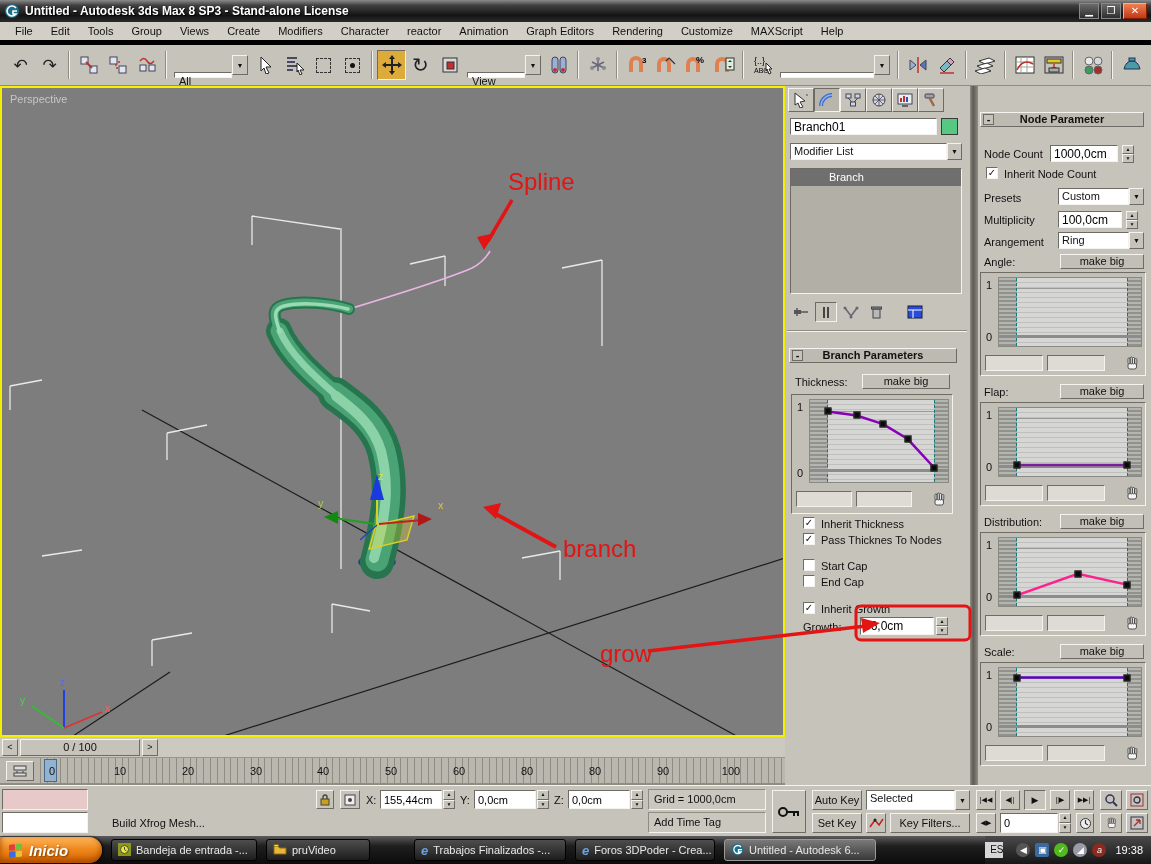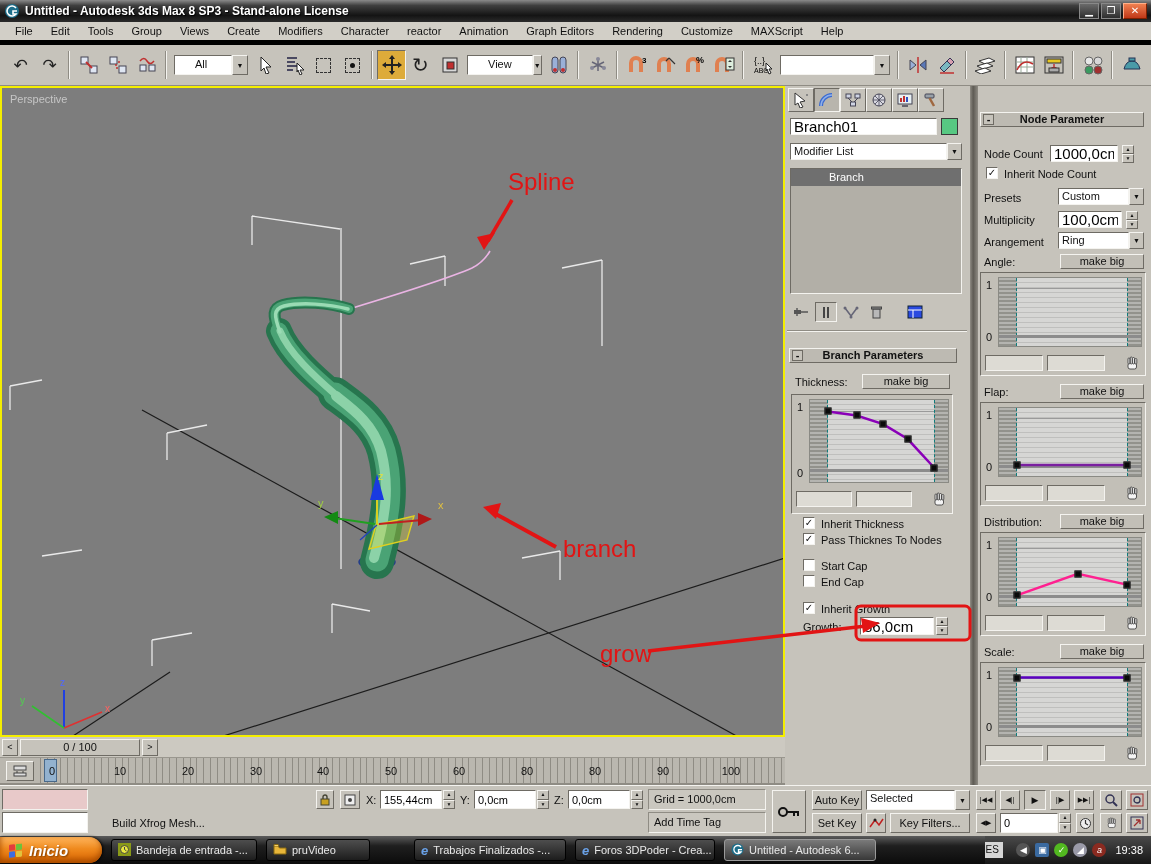--- a/index.html
+++ b/index.html
@@ -1,38 +1,38 @@
 <!DOCTYPE html>
 <html><head>
 <meta charset="utf-8">
 <style>
   html,body{margin:0;padding:0;background:#444;}
   *{box-sizing:border-box;font-family:"Liberation Sans","DejaVu Sans",sans-serif;}
   #app{position:relative;width:1151px;height:864px;background:#3b82f6;overflow:hidden;font-size:11px;color:#111;}
   .abs{position:absolute;}
   .raised{border:1px solid;border-color:#f4f3ef #6e6b64 #6e6b64 #f4f3ef;background:#c6c3bb;}
   .sunken{border:1px solid;border-color:#6e6b64 #f4f3ef #f4f3ef #6e6b64;}
-  .field{background:#fff;border:1px solid;border-color:#6e6b64 #f4f3ef #f4f3ef #6e6b64;font-size:15px;padding:0 3px;}
+  .field{background:#fff;border:1px solid;border-color:#6e6b64 #f4f3ef #f4f3ef #6e6b64;font-size:12px;padding:0 3px;}
   input.field{outline:none;}
   .ctr{display:flex;align-items:center;justify-content:center;}
   
   .titlebar{left:0;top:0;width:1151px;height:22px;background:linear-gradient(180deg,#8a8a8a,#3f3f3f 25%,#141414 70%,#2b2b2b);display:flex;align-items:center;padding:0 4px;}
   .titlebar .ttl{color:#fff;font-weight:bold;font-size:12px;margin-left:5px;text-shadow:1px 1px 1px #000;flex:1;white-space:nowrap;overflow:hidden;}
   .winbtn{width:20px;height:16px;margin-left:2px;border:1px solid #888;background:linear-gradient(#6a6a6a,#2e2e2e);color:#fff;font-size:10px;line-height:13px;text-align:center;}
   .winbtn.close{background:linear-gradient(#f08050,#c03818);border-color:#ffb08a #802000 #802000 #ffb08a;font-weight:bold;width:24px;}
   
   .menubar{left:0;top:22px;width:1151px;height:23px;background:#d2cfc7;border-bottom:5px solid #000000;display:flex;align-items:center;padding-left:6px;}
   .menubar span{padding:3px 9px;}
   
   .toolbar{left:0;top:45px;width:1151px;height:41px;background:#c6c3bb;border-bottom:1px solid #8f8c84;display:flex;align-items:center;padding-left:6px;overflow:hidden;}
   .tbtn{width:29px;height:30px;display:flex;align-items:center;justify-content:center;flex:0 0 auto;font-size:17px;color:#222;}
   .tbtn.active{background:#ddab3a;border:1px solid;border-color:#6e6b64 #f4f3ef #f4f3ef #6e6b64;}
   .tsep{width:2px;height:28px;border-left:1px solid #8f8c84;border-right:1px solid #f4f3ef;margin:0 4px;flex:0 0 auto;}
   .tdd{height:20px;display:flex;flex:0 0 auto;margin:0 3px;}
-  .tdd .txt{background:#fff;border:1px solid;border-color:#6e6b64 #f4f3ef #f4f3ef #6e6b64;padding:2px 20px;}
+  .tdd .txt{background:#fff;border:1px solid;border-color:#6e6b64 #f4f3ef #f4f3ef #6e6b64;padding:2px 4px;margin-top:17px;}
   .tdd .arr{width:16px;font-size:7px;}
   .dashbox{width:15px;height:15px;border:1px dashed #333;}
   .dashbox .dot{width:5px;height:5px;border-radius:50%;background:#111;margin:4px auto;}
   
   .viewport{left:0;top:86px;width:785px;height:651px;background:#7d7d7d;border:2px solid #f4ee00;}
   .vplabel{left:8px;top:5px;color:#c6c6c6;font-size:11px;}
   
   .panel{background:#c6c3bb;}
   .ptitle{border:1px solid;border-color:#f4f3ef #6e6b64 #6e6b64 #f4f3ef;background:#bdbab2;font-weight:bold;text-align:center;height:15px;line-height:13px;position:absolute;}
   .ptitle .min{position:absolute;left:2px;top:1px;width:11px;height:11px;border:1px solid #6e6b64;line-height:9px;text-align:center;font-weight:bold;background:#c6c3bb;}
@@ -82,21 +82,21 @@
   .sfield{position:absolute;background:#fff;border:1px solid;border-color:#6e6b64 #f4f3ef #f4f3ef #6e6b64;font-size:11px;padding:0 3px;}
   .flat{position:absolute;background:#cac7bf;border:1px solid;border-color:#8f8c84 #f4f3ef #f4f3ef #8f8c84;padding:0 5px;line-height:19px;}
   
   .taskbar{left:0;top:836px;width:1151px;height:28px;background:linear-gradient(#5c5c5c,#1f1f1f 35%,#0b0b0b);display:flex;align-items:center;}
   .startbtn{height:26px;width:102px;border-radius:0 14px 14px 0;background:linear-gradient(#ffb65e,#ef8a1e 45%,#d96400);display:flex;align-items:center;padding-left:8px;box-shadow:inset 0 -3px 6px #a34a00,1px 0 3px #000;}
   .startbtn .lbl{color:#fff;font-weight:bold;font-style:italic;font-size:15px;margin-left:5px;text-shadow:1px 1px 2px #7a3a00;}
   .task{height:22px;border-radius:3px;border:1px solid #000;background:linear-gradient(#4e4e4e,#1d1d1d);color:#e8e8e8;display:flex;align-items:center;padding:0 6px;margin-left:9px;font-size:11px;white-space:nowrap;overflow:hidden;}
   .task.active{background:linear-gradient(#7a7a7a,#383838);border-color:#9a9a9a;}
   .task .ticon{margin-right:5px;flex:0 0 auto;}
   .tray{margin-left:auto;display:flex;align-items:center;height:100%;padding-right:8px;background:linear-gradient(#4a4a4a,#161616);}
-  .tray .es{width:18px;height:16px;background:#d6d6d6;color:#111;font-size:10px;text-align:left;line-height:15px;margin-right:8px;}
+  .tray .es{width:18px;height:16px;background:#d6d6d6;color:#111;font-size:10px;text-align:right;line-height:15px;margin-right:8px;}
   .tico{width:14px;height:14px;border-radius:50%;margin-left:5px;display:flex;align-items:center;justify-content:center;font-size:9px;color:#fff;}
   .time{color:#fff;margin-left:9px;font-size:11px;}
   
   #overlay{position:absolute;left:0;top:0;width:1151px;height:864px;pointer-events:none;z-index:60;}
   .divider{left:970px;top:86px;width:8px;height:699px;background:linear-gradient(90deg,#8f8c84,#5e5b54 40%,#8f8c84);}
 </style>
 </head>
 <body>
 
 <div id="app">

